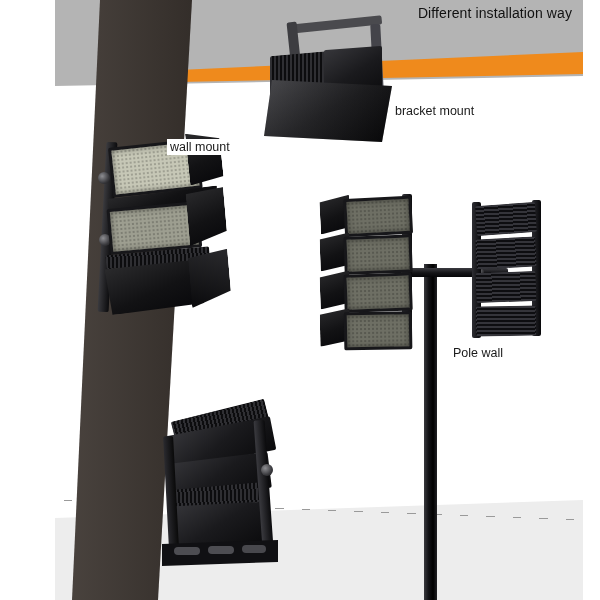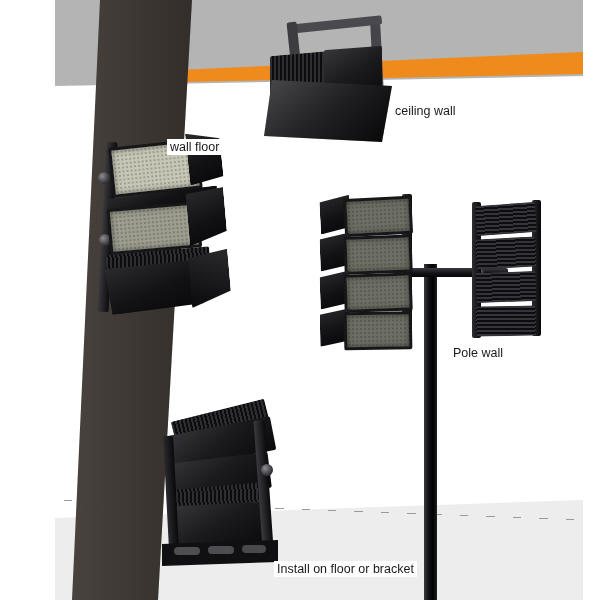--- a/index.html
+++ b/index.html
@@ -115,35 +115,36 @@
   <div class="wall-grey"></div>
   <div class="wall-white-lower"></div>
   <div class="beam-orange"></div>
   <div class="floor"></div>
   <div class="floor-line"></div>
   <div class="column"></div>
   <div class="column-shade"></div>
   <div class="left-white-margin"></div>
   <div class="right-white-margin"></div>
 
+  <div class="title-plate">Different installation way</div>
 
   <div class="lum" style="left:262px;top:18px;width:140px;height:125px;">
 
     <div class="bracket" style="position:absolute;left:28px;top:2px;width:92px;height:9px;transform:rotate(-6deg);background:#4a4a4e;"></div>
     <div class="bracket" style="position:absolute;left:27px;top:4px;width:10px;height:48px;transform:rotate(-6deg);background:#3d3d41;"></div>
     <div class="bracket" style="position:absolute;left:110px;top:6px;width:10px;height:68px;transform:rotate(-3deg);background:#44444a;"></div>
     <div class="bolt" style="left:108px;top:70px;width:11px;height:11px;"></div>
 
     <div class="heatsink" style="position:absolute;left:8px;top:34px;width:96px;height:42px;transform:skewY(-5deg);"></div>
     <div class="body-dark" style="position:absolute;left:62px;top:30px;width:58px;height:52px;transform:skewY(-4deg);"></div>
 
     <div class="body-dark" style="position:absolute;left:2px;top:62px;width:128px;height:62px;clip-path:polygon(8px 0,128px 6px,118px 62px,0 56px);"></div>
     <div style="position:absolute;left:2px;top:62px;width:128px;height:62px;clip-path:polygon(8px 0,128px 6px,118px 62px,0 56px);background:linear-gradient(120deg,rgba(255,255,255,.10),rgba(0,0,0,.35));"></div>
   </div>
-  <div class="label" style="left:392px;top:103px;">ceiling wall</div>
+  <div class="label" style="left:392px;top:103px;">bracket mount</div>
 
   <div class="lum" style="left:96px;top:138px;width:140px;height:180px;">
 
     <div class="bracket" style="position:absolute;left:6px;top:4px;width:11px;height:170px;transform:rotate(3deg);background:linear-gradient(to right,#3a3a3e,#0b0b0d);"></div>
     <div class="bolt" style="left:2px;top:34px;width:12px;height:12px;"></div>
     <div class="bolt" style="left:3px;top:96px;width:12px;height:12px;"></div>
 
     <div style="position:absolute;left:14px;top:0px;width:112px;height:52px;transform:rotate(-6deg);">
       <div class="face" style="position:absolute;left:0;top:4px;width:84px;height:44px;"></div>
       <div class="shield" style="position:absolute;left:78px;top:-2px;width:34px;height:52px;clip-path:polygon(0 0,34px 8px,34px 46px,0 52px);"></div>
@@ -154,21 +155,21 @@
       <div class="face dim" style="position:absolute;left:0;top:8px;width:86px;height:40px;"></div>
       <div class="shield" style="position:absolute;left:80px;top:-4px;width:38px;height:56px;clip-path:polygon(0 4px,38px 0,38px 44px,0 56px);"></div>
     </div>
 
     <div style="position:absolute;left:10px;top:116px;width:124px;height:58px;transform:rotate(-5deg);">
       <div class="heatsink" style="position:absolute;left:2px;top:-4px;width:104px;height:14px;"></div>
       <div class="shield" style="position:absolute;left:0;top:8px;width:100px;height:48px;clip-path:polygon(0 2px,100px 0,96px 44px,4px 48px);"></div>
       <div class="shield" style="position:absolute;left:84px;top:0px;width:40px;height:56px;clip-path:polygon(0 6px,40px 0,40px 42px,0 56px);background:linear-gradient(200deg,#2a2a2d,#0a0a0c);"></div>
     </div>
   </div>
-  <div class="label" style="left:167px;top:139px;">wall floor</div>
+  <div class="label" style="left:167px;top:139px;">wall mount</div>
 
   <div class="pole-vert" style="left:424px;top:264px;width:13px;height:336px;"></div>
   <div class="pole-arm" style="left:398px;top:268px;width:110px;height:9px;"></div>
   <div class="bolt" style="left:401px;top:267px;width:10px;height:10px;"></div>
   <div class="bolt" style="left:474px;top:267px;width:10px;height:10px;"></div>
 
   <div class="lum" style="left:316px;top:194px;width:104px;height:150px;">
     <div class="bracket" style="position:absolute;left:86px;top:0px;width:10px;height:148px;background:linear-gradient(to right,#35353a,#09090b);"></div>
 
     <div style="position:absolute;left:4px;top:2px;width:92px;height:36px;transform:rotate(-3deg);">
@@ -212,15 +213,14 @@
 
     <div class="bracket" style="position:absolute;left:98px;top:18px;width:11px;height:128px;transform:rotate(-4deg);background:linear-gradient(to right,#3a3a3f,#0a0a0c);"></div>
     <div class="bracket" style="position:absolute;left:6px;top:34px;width:10px;height:112px;transform:rotate(-3deg);background:linear-gradient(to right,#2a2a2f,#090909);"></div>
     <div class="bolt" style="left:101px;top:62px;width:12px;height:12px;"></div>
 
     <div style="position:absolute;left:2px;top:138px;width:116px;height:26px;background:#101013;clip-path:polygon(0 4px,116px 0,116px 22px,0 26px);"></div>
     <div style="position:absolute;left:14px;top:145px;width:26px;height:8px;background:#6e6e74;border-radius:4px;opacity:.65;"></div>
     <div style="position:absolute;left:48px;top:144px;width:26px;height:8px;background:#6e6e74;border-radius:4px;opacity:.65;"></div>
     <div style="position:absolute;left:82px;top:143px;width:24px;height:8px;background:#6e6e74;border-radius:4px;opacity:.6;"></div>
   </div>
-  <div class="label" style="left:274px;top:561px;">Install on floor or bracket</div>
 
 </div>
 
 </body></html>

